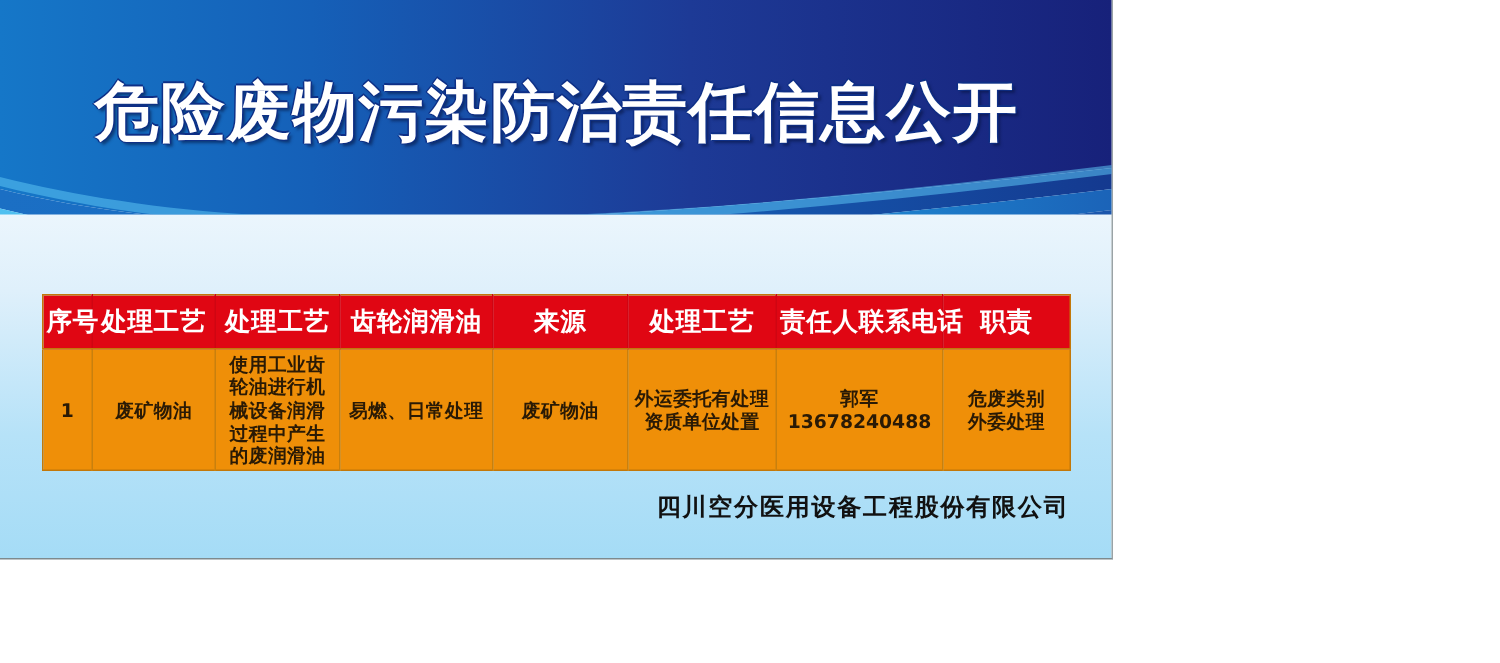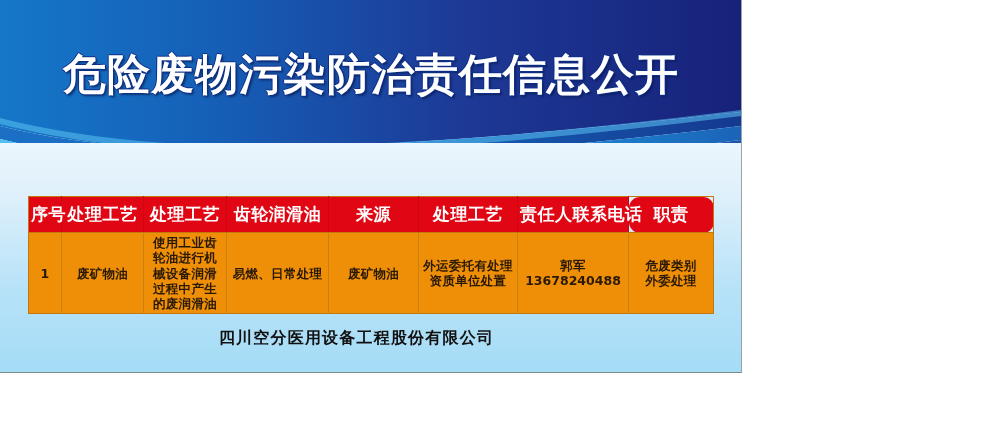--- a/index.html
+++ b/index.html
@@ -74,21 +74,21 @@
     font-size: 17px;
     font-weight: bold;
     height: 35px;
     padding: 0 2px;
     border-right: 1px solid #cf0512;
     border-bottom: 1px solid #c2780a;
     text-align: center;
     white-space: nowrap;
     letter-spacing: 0.5px;
   }
-  table.info th:last-child { border-right: none; border-radius: 11px; }
+  table.info th:last-child { border-right: none; }
   table.info td {
     background: #ef8f08;
     color: #2a1a05;
     font-size: 12.5px;
     font-weight: bold;
     height: 70px;
     padding: 2px 3px;
     border-right: 1px solid #c8800e;
     text-align: center;
     vertical-align: middle;
@@ -100,21 +100,21 @@
   td.tight { line-height: 1.18; }
   .cell-line { display: block; }
   .phone { font-weight: bold; letter-spacing: 0px; }
 
   
   #company {
     position: absolute;
     left: 0;
     top: 328px;
     width: 713px;
-    text-align: center;
+    text-align: right;
     font-size: 16px;
     font-weight: bold;
     color: #111111;
     letter-spacing: 1.2px;
     font-family: "DejaVu Sans", "Liberation Sans", sans-serif;
   }
 </style>
 </head>
 <body>
 

